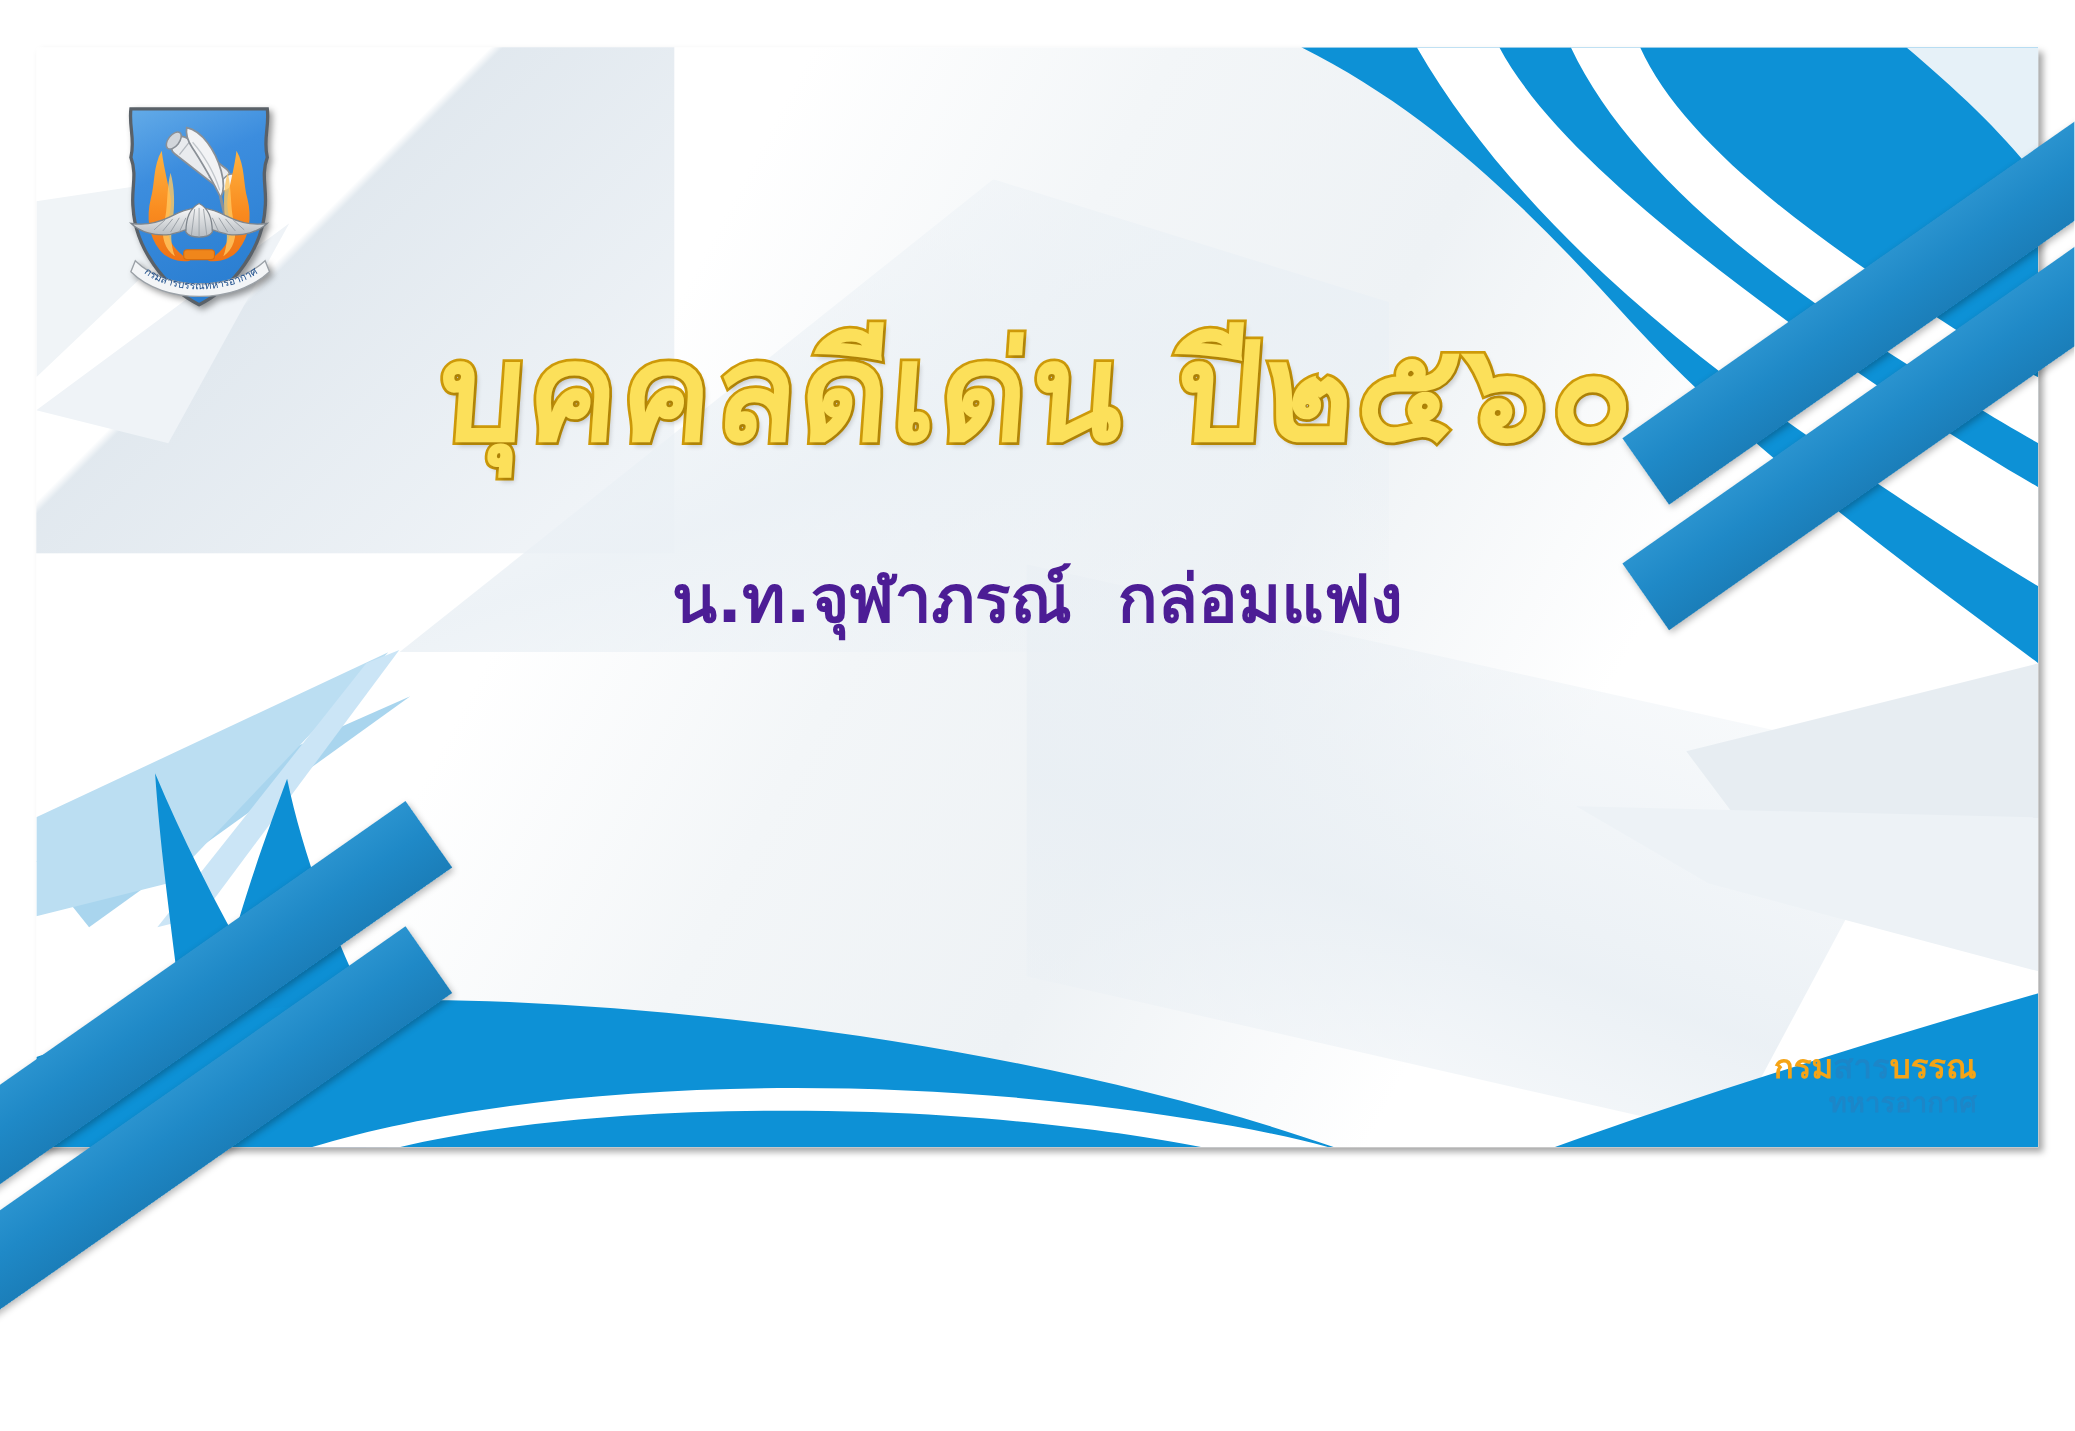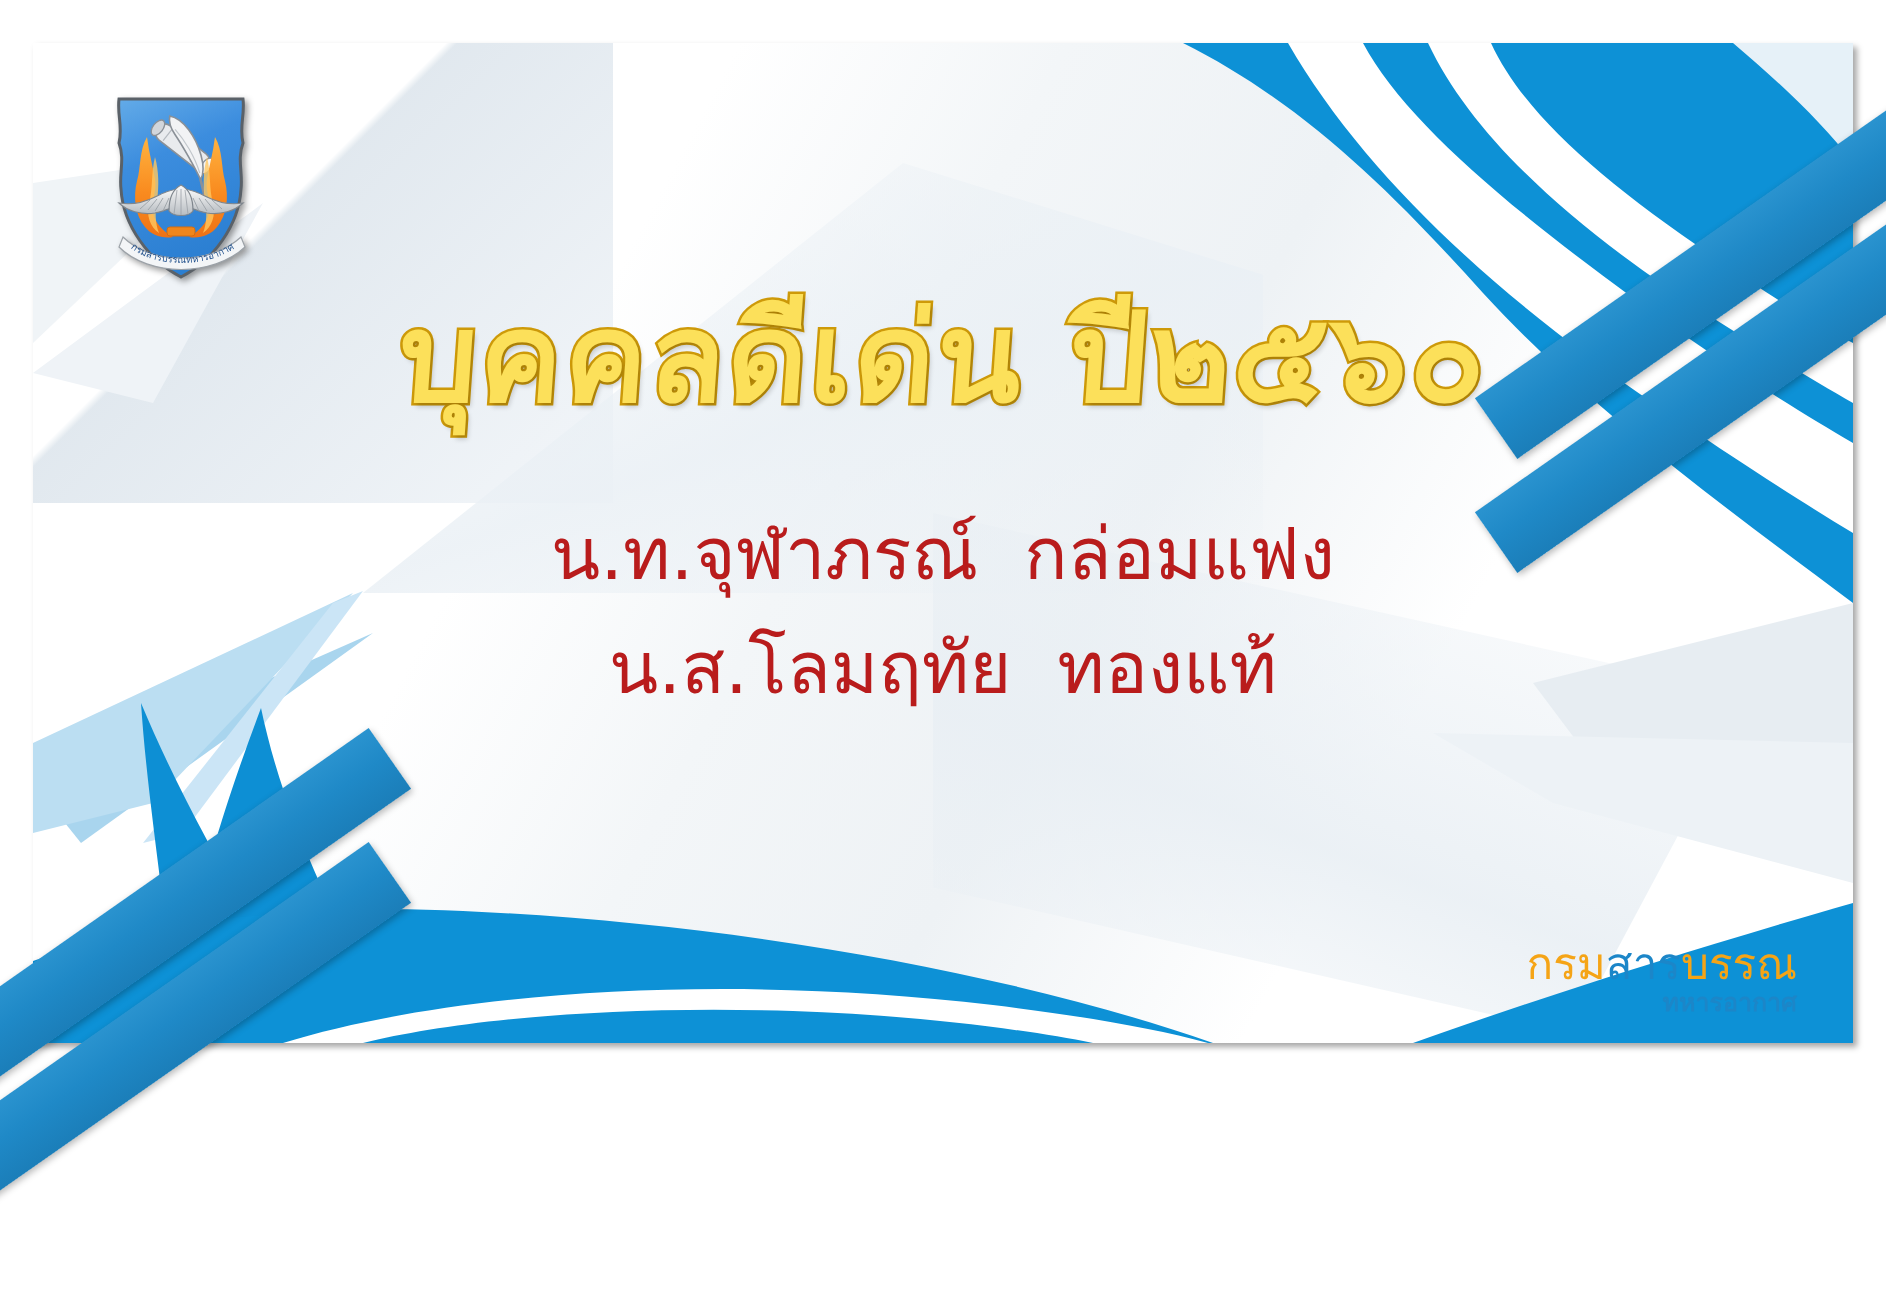--- a/index.html
+++ b/index.html
@@ -140,38 +140,38 @@
   
   .names {
     position: absolute;
     left: 0;
     right: 0;
     top: 455px;
     text-align: center;
   }
   .name-line {
     font-family: "DejaVu Sans", "Liberation Sans", sans-serif;
-    font-size: 72px;
-    font-weight: normal;
-    color: #b91c1c;
+    font-size: 60px;
+    font-weight: bold;
+    color: #4c1d95;
     line-height: 1.58;
     white-space: pre;
   }
 
   
   .wordmark {
     position: absolute;
     right: 56px;
     bottom: 28px;
     text-align: right;
     line-height: 1.0;
   }
   .wordmark-main {
-    font-size: 44px;
-    font-weight: normal;
+    font-size: 30px;
+    font-weight: bold;
     letter-spacing: 0px;
     white-space: nowrap;
   }
   .wm-o { color: #F5A416; }
   .wm-b { color: #1C86C8; }
   .wordmark-sub {
     margin-top: 4px;
     font-size: 25px;
     font-weight: bold;
     color: #1C86C8;
@@ -312,21 +312,20 @@
         </g>
       </svg>
     </div>
 
     <div class="title-wrap">
       <span class="title-gold">บุคคลดีเด่น ปี๒๕๖๐</span>
     </div>
 
     <div class="names">
       <div class="name-line">น.ท.จุฬาภรณ์  กล่อมแฟง</div>
-      <div class="name-line">น.ส.โลมฤทัย  ทองแท้</div>
     </div>
 
     <div class="wordmark">
       <div class="wordmark-main"><span class="wm-o">กรม</span><span class="wm-b">สาร</span><span class="wm-o">บรรณ</span></div>
       <div class="wordmark-sub">ทหารอากาศ</div>
     </div>
 
   </div>
 
   <div class="ribbon ribbon-tr-1"></div>

